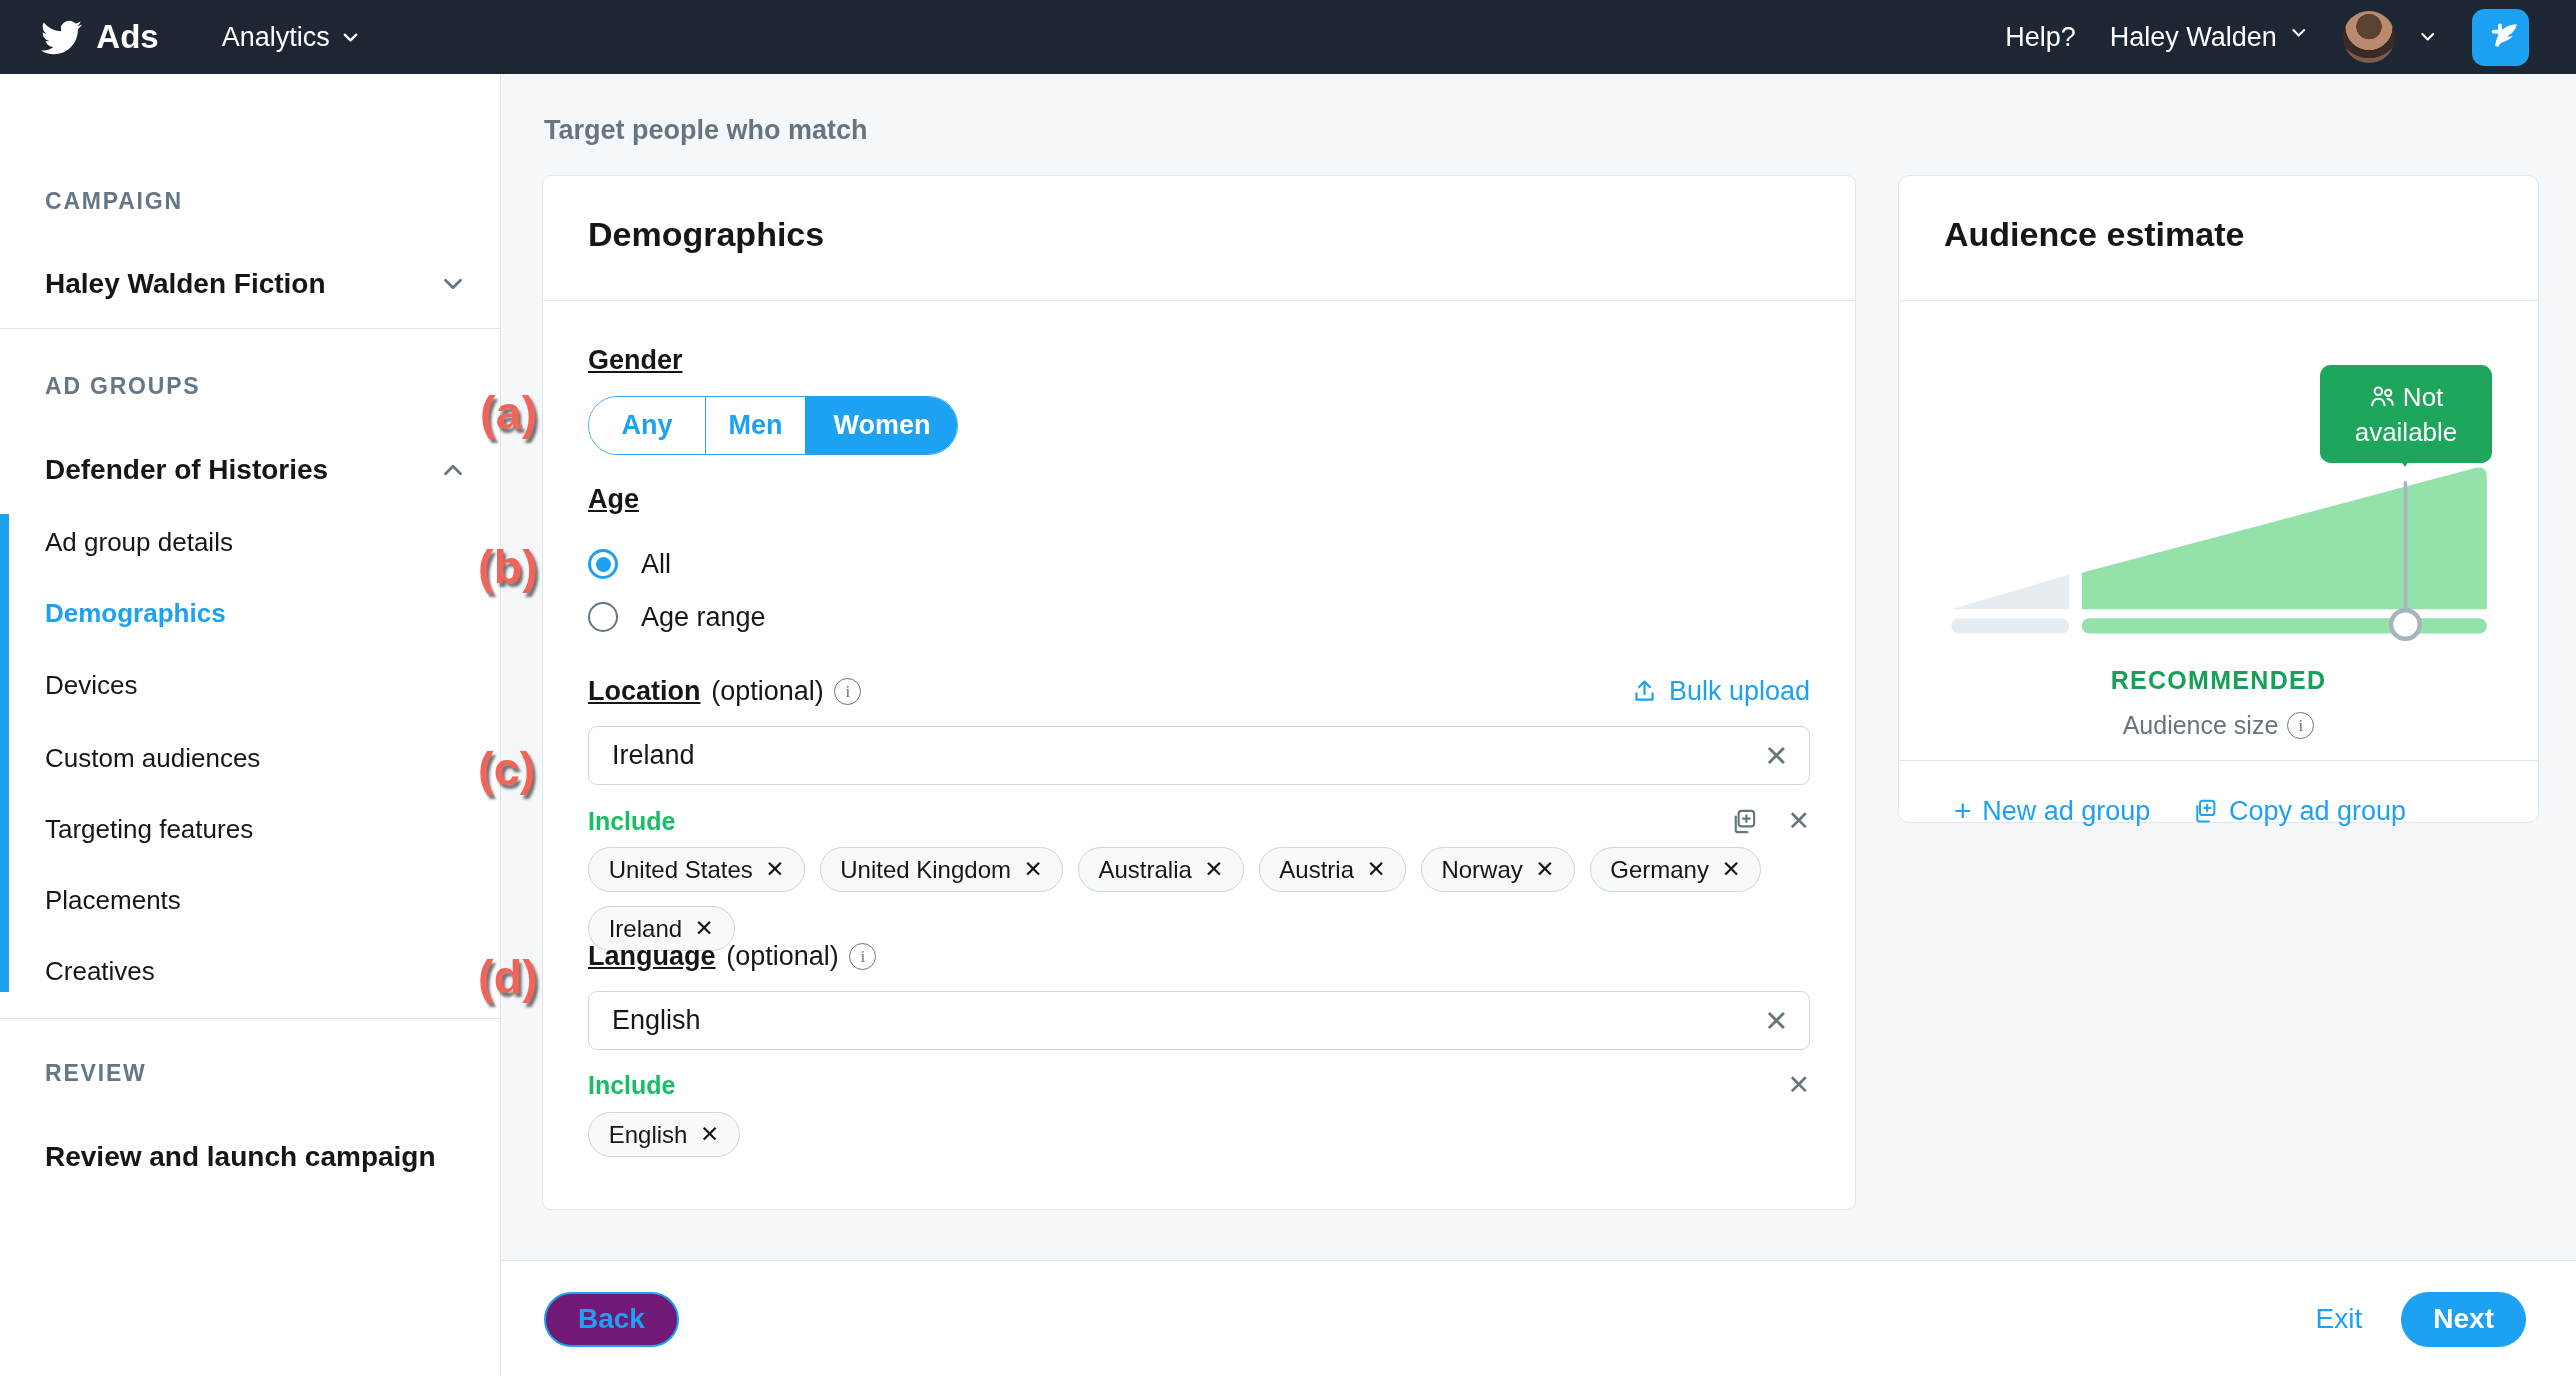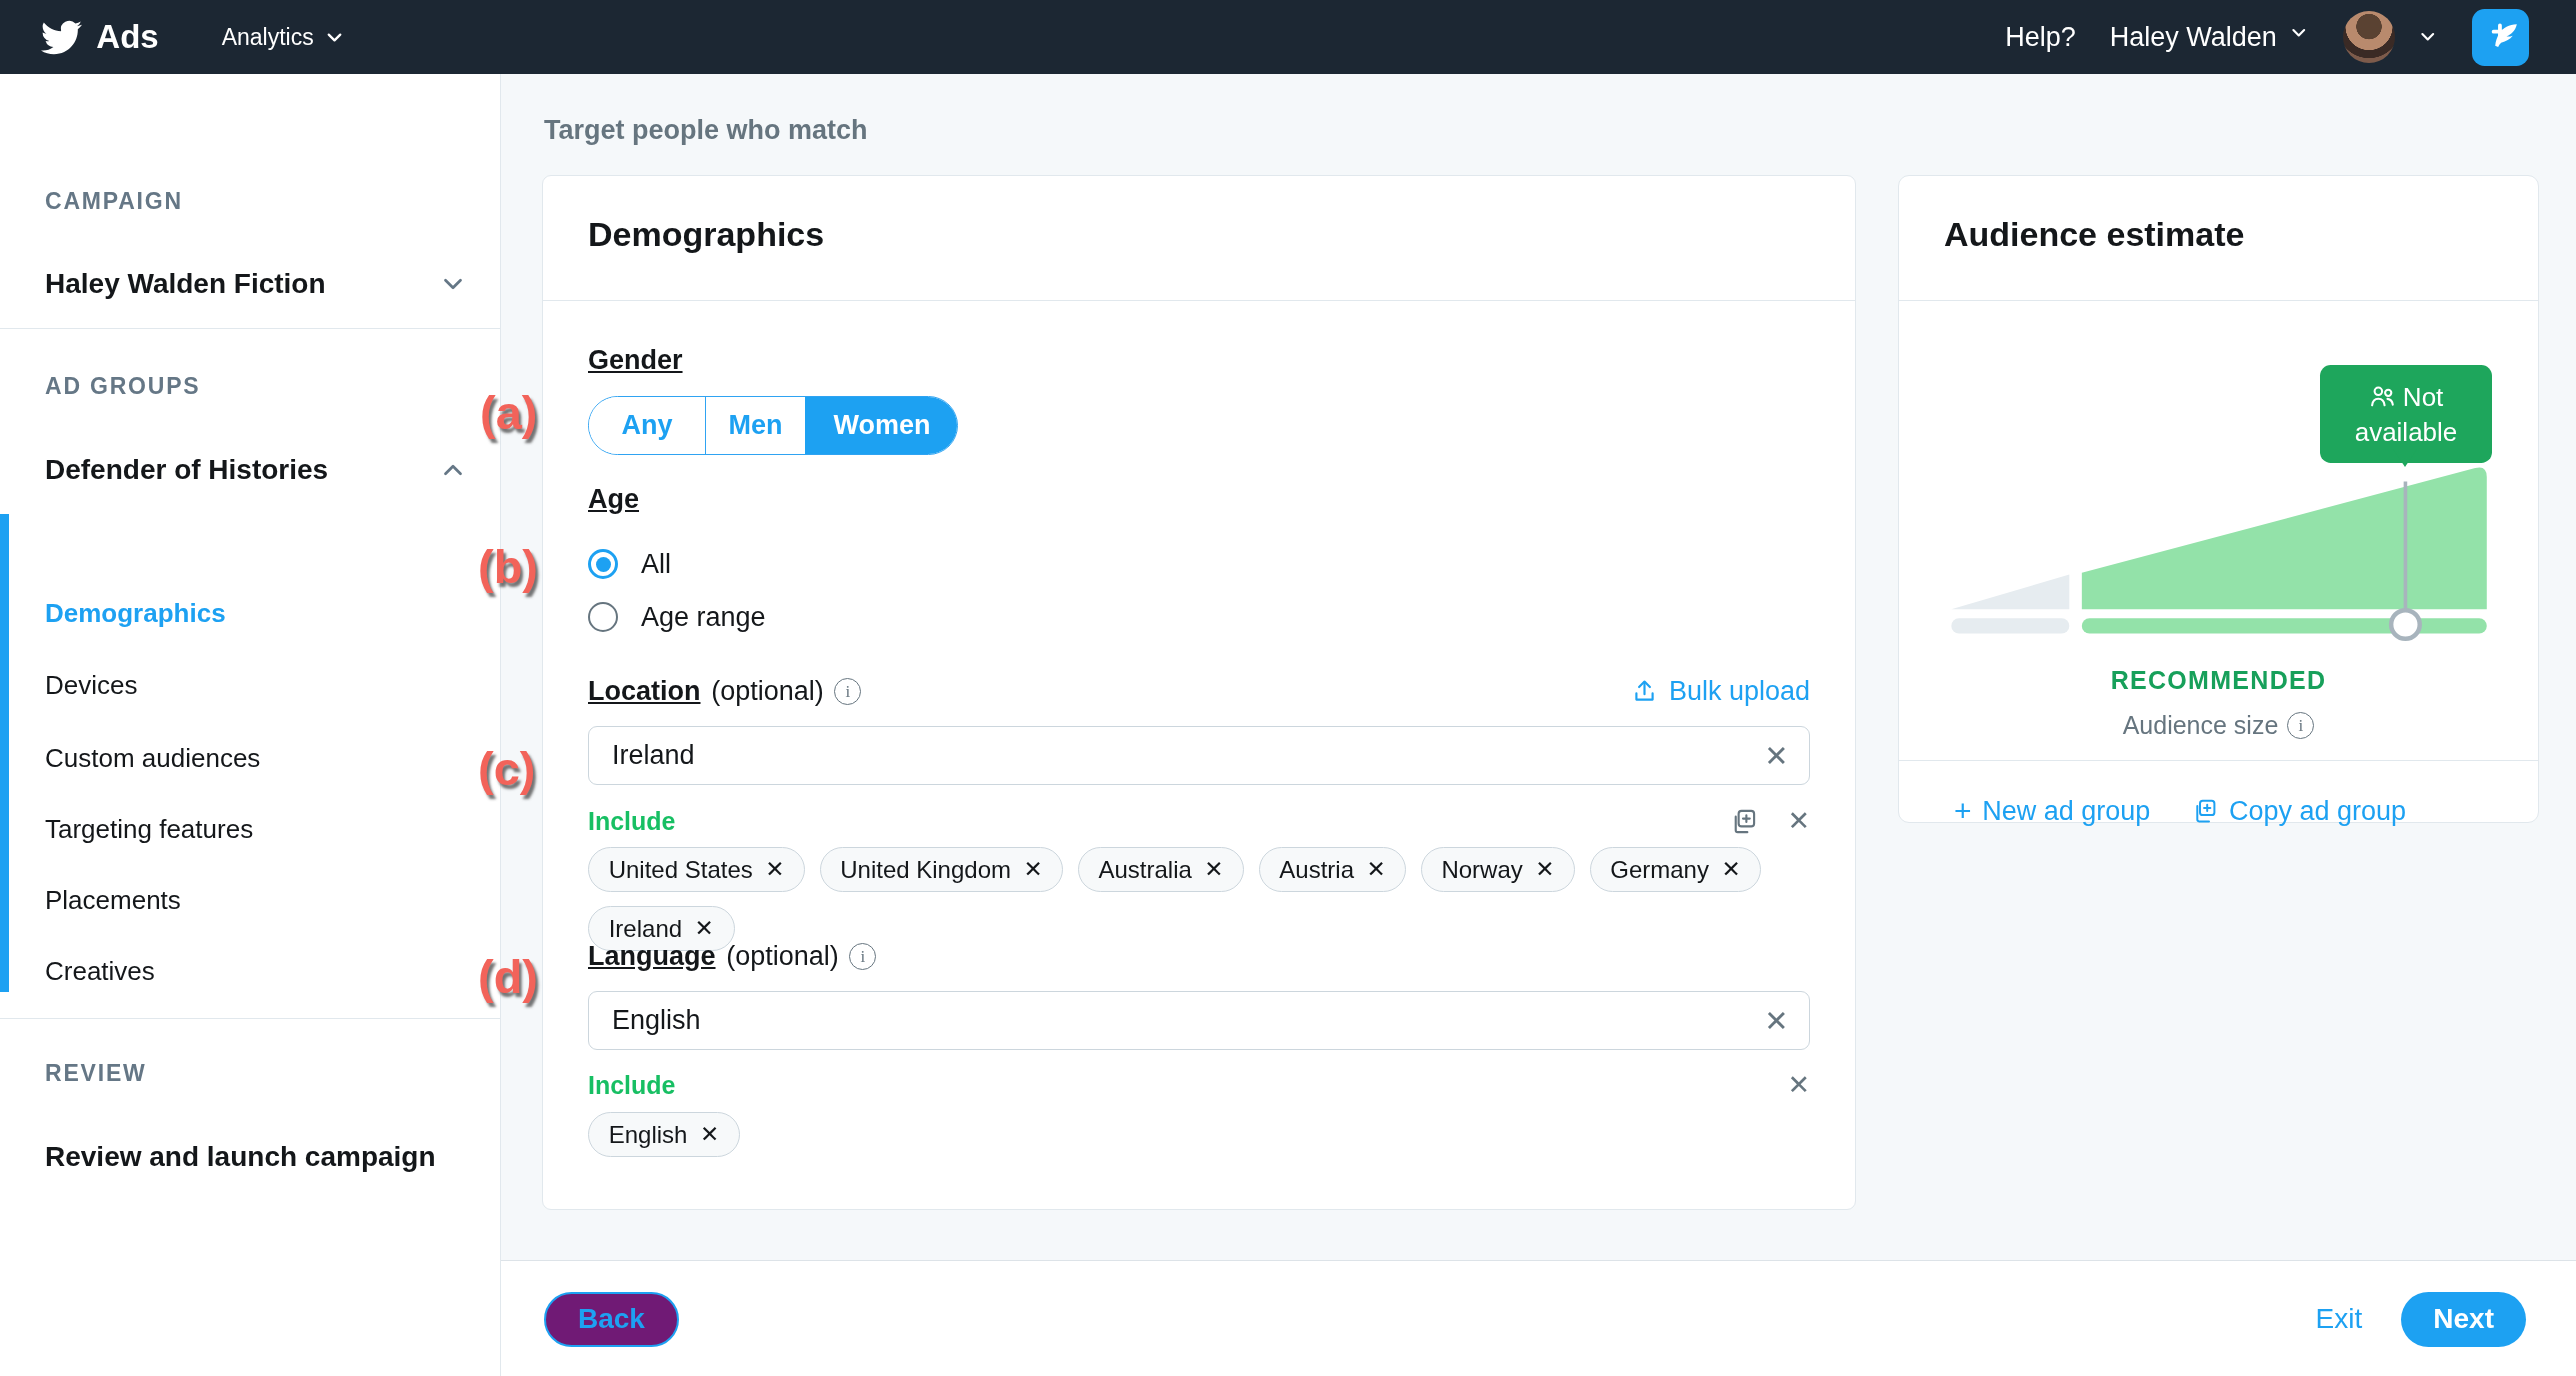--- a/index.html
+++ b/index.html
@@ -5,21 +5,21 @@
   * { margin:0; padding:0; box-sizing:border-box; }
   html,body { width:2576px; height:1377px; }
   body { font-family:"Liberation Sans", sans-serif; color:#14171a; }
   #page { position:relative; width:2576px; height:1377px; background:#f5f8fa; overflow:hidden; }
 
   
   .topbar { position:absolute; left:0; top:0; width:100%; height:74px; background:#1c2733;
             display:flex; align-items:center; padding:0 47px 0 41px; z-index:30; }
   .brand { display:flex; align-items:center; gap:14.3px; }
   .brand-name { color:#fff; font-size:33px; font-weight:bold; }
-  .topnav-item { display:flex; align-items:center; gap:9px; color:#fff; font-size:23px; margin-left:63px; cursor:pointer; }
+  .topnav-item { display:flex; align-items:center; gap:9px; color:#fff; font-size:27px; margin-left:63px; cursor:pointer; }
   .topbar-spacer { flex:1; }
   .top-right { display:flex; align-items:center; gap:34px;margin-left:48px; }
   .top-link { color:#fff; font-size:27px; cursor:pointer; }
   .user-menu { display:flex; align-items:flex-start; gap:10.7px; color:#fff; font-size:27px; cursor:pointer; }
   .avatar { width:52px; height:52px; border-radius:50%; cursor:pointer;
             background: radial-gradient(circle at 50% 30%, #5a4232 0 28%, #b98a6d 29% 52%, #3a2a25 53% 70%, #7d5b4b 71% 100%); }
   .avatar-chevron { margin-left:-12.5px; }
   .compose-btn { width:57px; height:57px; border-radius:12.5px; background:#1da1f2; display:flex;
                  align-items:center; justify-content:center; cursor:pointer; }
 
@@ -190,20 +190,23 @@
     </div>
     <div class="srow" style="top:378px">
       <span class="sname">Defender of Histories</span>
       <span class="chev">
         <svg width="30" height="30" viewBox="0 0 24 24" fill="none" stroke="#657786" stroke-width="2.2" stroke-linecap="round" stroke-linejoin="round">
             <polyline points="6 15 12 9 18 15"></polyline>
           </svg>
       </span>
     </div>
     <div class="active-bar"></div>
+    <div class="srow" style="top:450px">
+        <span class="sitem">Ad group details</span>
+      </div>
     <div class="srow" style="top:521px">
         <span class="sitem active">Demographics</span>
       </div>
     <div class="srow" style="top:593px">
         <span class="sitem">Devices</span>
       </div>
     <div class="srow" style="top:666px">
         <span class="sitem">Custom audiences</span>
       </div>
     <div class="srow" style="top:737px">

